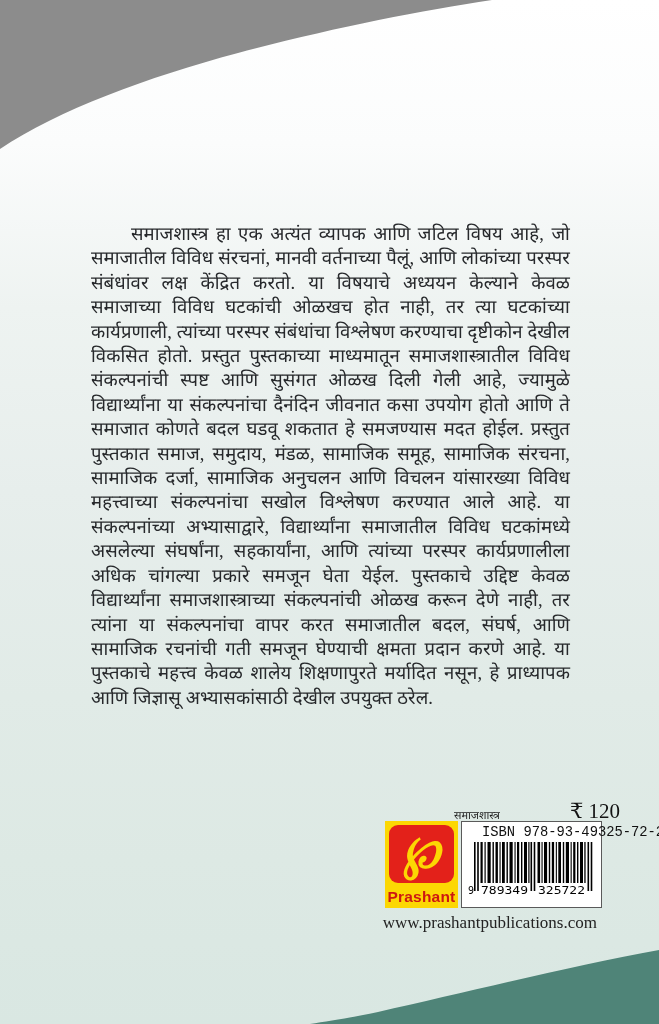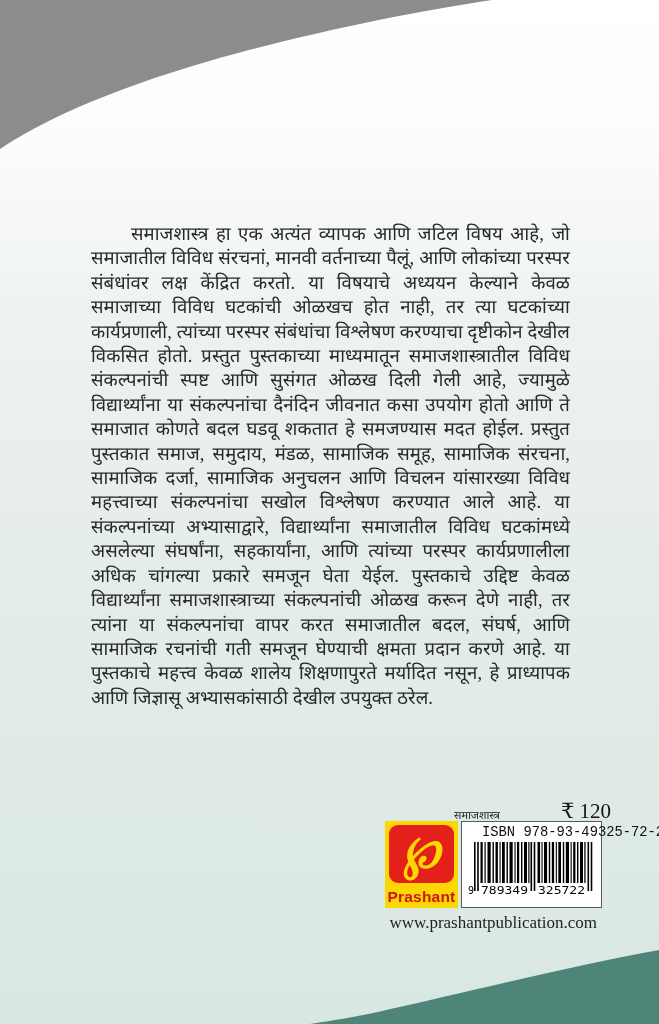--- a/index.html
+++ b/index.html
@@ -33,21 +33,21 @@
   .price-row{
     position:absolute;
     left:448px;top:798px;width:172px;height:26px;
   }
   .subject-label{
     position:absolute;left:6px;bottom:2px;
     font-size:11px;color:#1c1c1c;
     font-family:"Liberation Serif","DejaVu Serif",serif;
   }
   .price-text{
-    position:absolute;right:9px;bottom:0;
+    position:absolute;right:0;bottom:0;
     font-size:21px;color:#121212;
     font-family:"Liberation Serif","DejaVu Serif",serif;
   }
 
   .logo-box{
     position:absolute;left:385px;top:821px;width:73px;height:87px;
     background:#fcd703;
     box-sizing:border-box;
     display:flex;flex-direction:column;
   }
@@ -156,20 +156,20 @@
       <rect x="112" y="0" width="3.0" height="41" fill="#000"></rect>
       <rect x="116.3" y="0" width="1.3" height="41" fill="#000"></rect>
 
       <text x="0" y="52" font-size="10" font-family="DejaVu Sans Mono, monospace" fill="#000">9</text>
       <text x="13" y="52" font-size="10" font-family="DejaVu Sans Mono, monospace" fill="#000" textLength="47" lengthAdjust="spacingAndGlyphs">789349</text>
       <text x="70" y="52" font-size="10" font-family="DejaVu Sans Mono, monospace" fill="#000" textLength="47" lengthAdjust="spacingAndGlyphs">325722</text>
     </svg>
   </div>
 
   <div class="contact-block">
-    <div>www.prashantpublication.com</div>
+    <div>www.prashantpublications.com</div>
   </div>
 
   <svg class="bottom-shape" viewBox="0 0 659 82" preserveAspectRatio="none" aria-hidden="true">
     <path d="M659,8 C575,23 468,50 378,70 C350,76 328,79 310,82 L659,82 Z" fill="#4f8478"></path>
   </svg>
 
 </div>
 
 </body></html>

